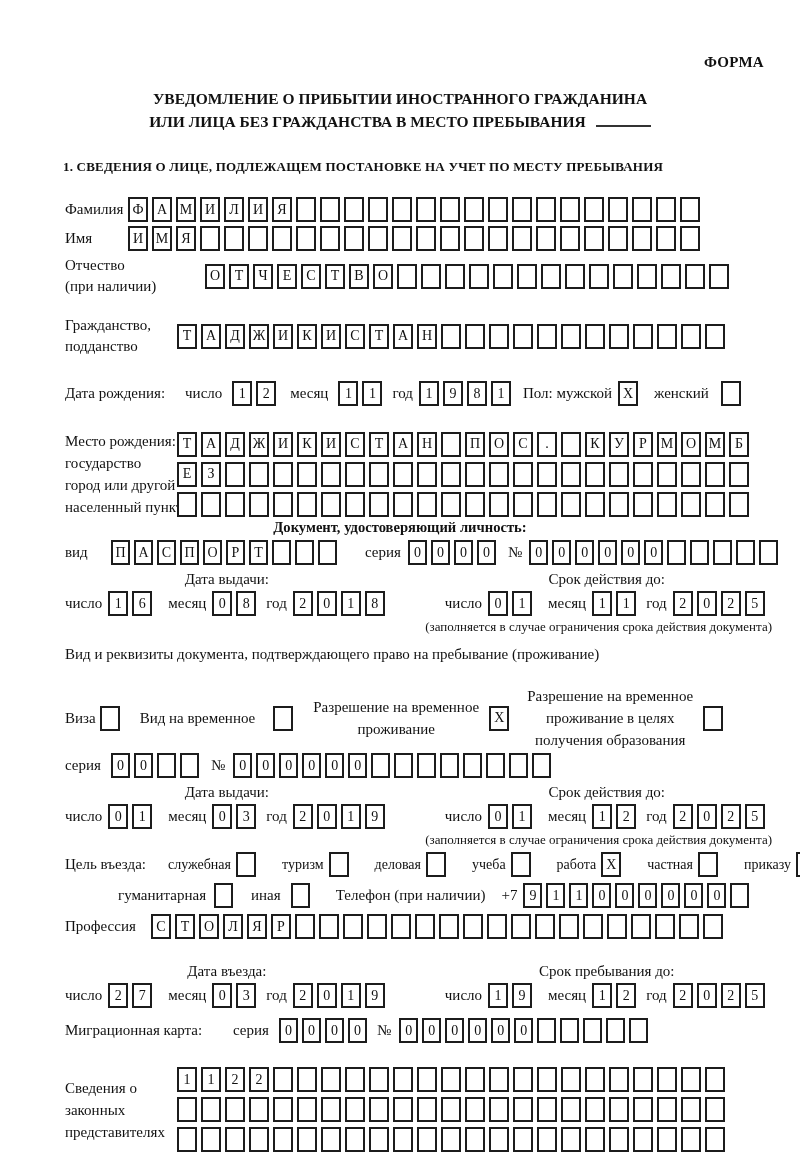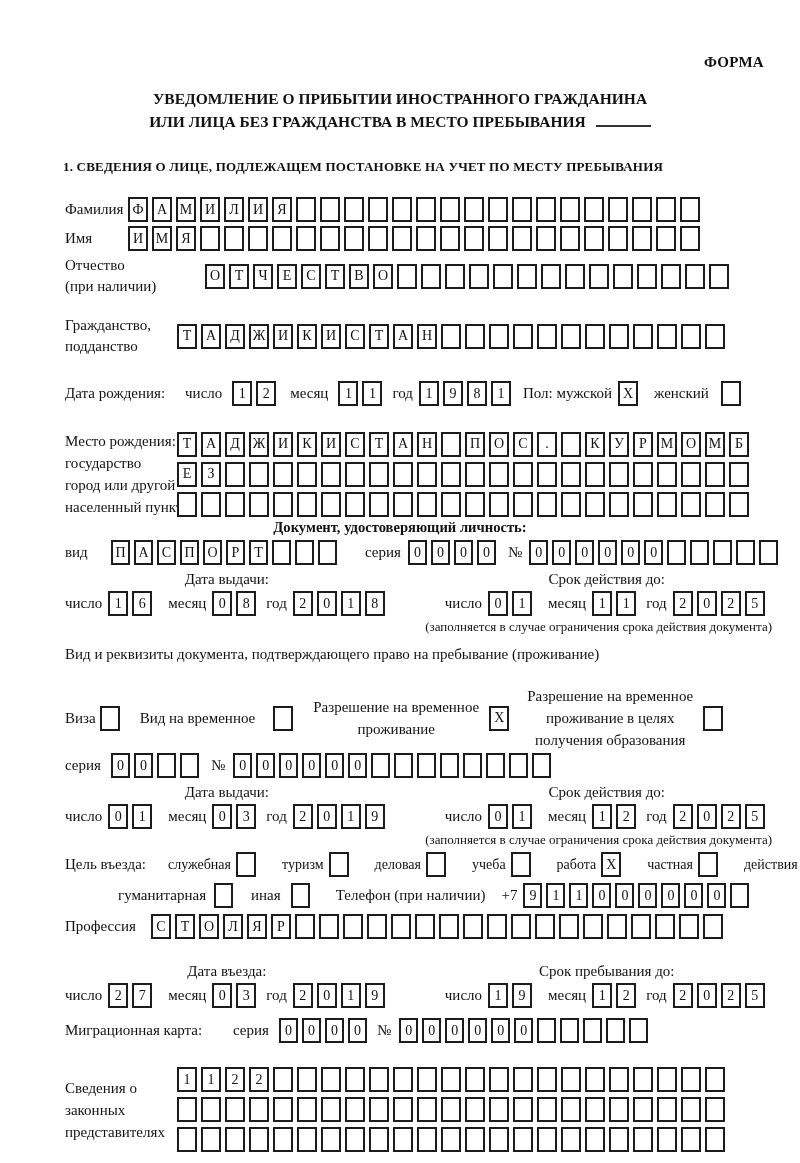--- a/index.html
+++ b/index.html
@@ -484,21 +484,21 @@
     <span class="opt-label">туризм</span>
     <span class="cell"></span>
     <span class="opt-label">деловая</span>
     <span class="cell"></span>
     <span class="opt-label">учеба</span>
     <span class="cell"></span>
     <span class="opt-label">работа</span>
     <span class="cell">X</span>
     <span class="opt-label">частная</span>
     <span class="cell"></span>
-    <span class="opt-label">действия</span>
+    <span class="opt-label">приказу</span>
     <span class="cell"></span>
   </div>
 
   <div class="r tight vgap6" style="margin-left:118px">
     <span>гуманитарная</span>
     <span class="cell" style="margin-left:8px"></span>
     <span style="margin-left:14px">иная</span>
     <span class="cell" style="margin-left:10px"></span>
     <span style="margin-left:22px">Телефон (при наличии)</span>
     <span style="margin-left:16px">+7</span>

